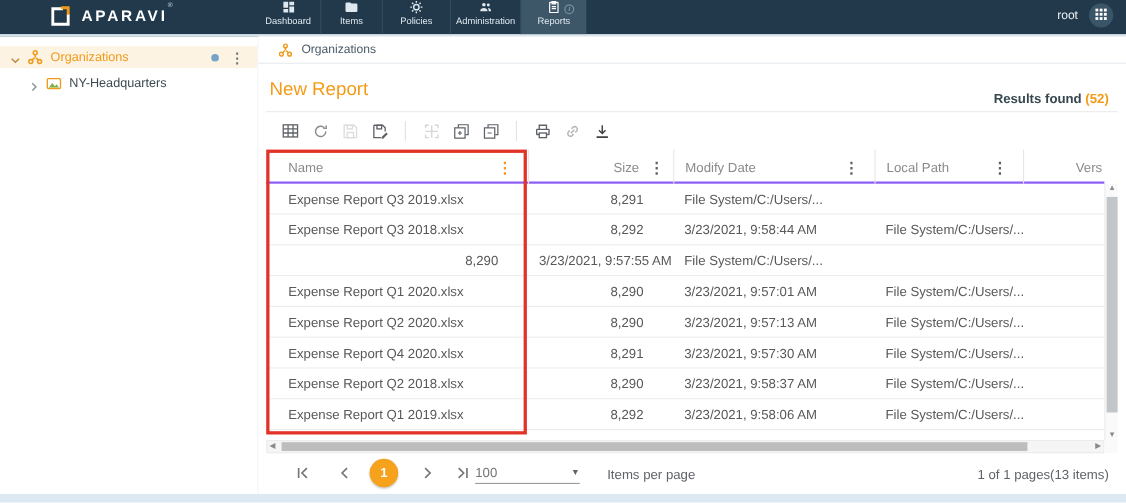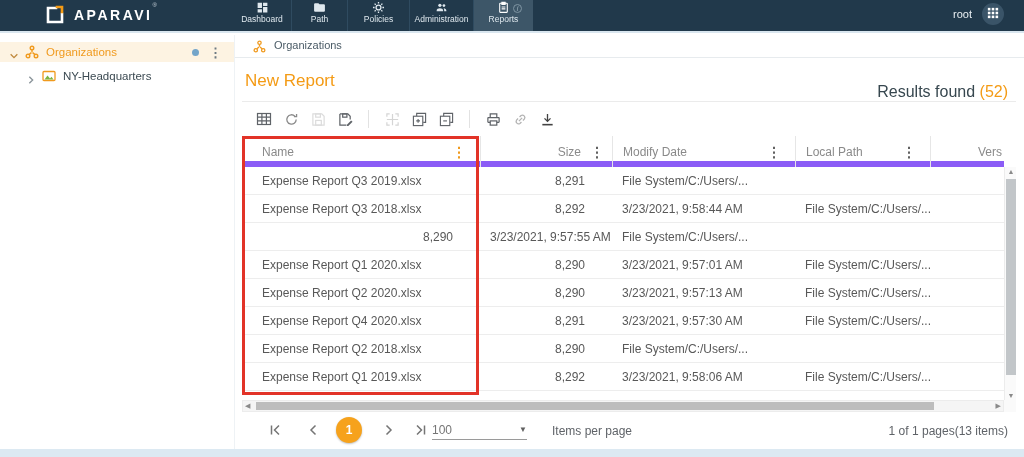--- a/index.html
+++ b/index.html
@@ -18,21 +18,21 @@
   .tab { width:58px; height:31px; display:flex; flex-direction:column; align-items:center;
          gap:1px; cursor:pointer; }
   .tab + .tab { border-left:1px solid #2f4b60; }
   .tab.w56{width:56px}.tab.w62{width:62px}.tab.w64{width:64px}.tab.w60{width:60px}
   .tab .ticon { width:13px; height:13px; }
   .tab .tlabel { color:#dfe8ee; font-size:8.5px; }
   .tab.active { background:#3d5668; }
   .info-badge { position:absolute; left:513px; top:4px; width:9px; height:9px; border:1px solid #7f95a3;
                 border-radius:50%; color:#9fb2bd; font-size:7px; line-height:7px; text-align:center;
                 font-style:italic; }
-  .user-area { position:absolute; right:20px; top:0; height:28px; display:flex; align-items:center; gap:10px; }
+  .user-area { position:absolute; right:12px; top:0; height:28px; display:flex; align-items:center; gap:10px; }
   .user-name { color:#e9eff3; font-size:11px; }
   .apps-btn { width:22px; height:22px; border-radius:50%; background:#3a5468; border:none;
               display:flex; align-items:center; justify-content:center; cursor:pointer; }
 
   
   .sidebar { position:absolute; left:0; top:35px; width:235px; height:414px; background:#fff;
              border-right:1px solid #eef2f5; }
   .tree-row { display:flex; align-items:center; height:20px; cursor:pointer; }
   .tree-row.selected { background:#fdf3e2; margin-top:7px; }
   .tree-row.child { margin-top:4px; }
@@ -45,33 +45,33 @@
   .blue-dot { width:7px; height:7px; border-radius:50%; background:#74a5c9; margin-right:10px; }
   .kebab { color:#6d7a82; font-size:13px; font-weight:bold; margin-right:12px; line-height:13px; }
 
   
   .main { position:absolute; left:235px; top:33px; width:789px; height:416px; background:#fff; }
   .breadcrumb-bar { position:absolute; left:0; top:0; width:789px; height:25px;
                     border-bottom:1px solid #e7ebee; display:flex; align-items:center; }
   .bc-icon { width:13px; height:13px; margin-left:18px; }
   .bc-label { font-size:11px; color:#4a5b66; margin-left:8px; }
   .page-title { position:absolute; left:10px; top:38px; font-size:17px; font-weight:500; color:#f49b15; }
-  .results { position:absolute; right:16px; top:50px; font-size:16px; font-weight:normal; color:#37474f; }
+  .results { position:absolute; right:16px; top:50px; font-size:12px; font-weight:bold; color:#37474f; }
   .results .count { color:#f49b15; }
 
   .toolbar { position:absolute; left:7px; top:68px; width:774px; height:35px;
              border-top:1px solid #ebebeb; display:flex; align-items:center; padding-left:13px; gap:9px; }
   .tool-btn { width:18px; height:18px; border:none; background:transparent; padding:0;
               display:flex; align-items:center; justify-content:center; cursor:pointer; }
   .tool-sep { width:1px; height:18px; background:#e2e2e2; margin:0 5px; }
 
   
   .thead, .trow { display:grid; grid-template-columns:238px 132px 183px 135px 74px; }
   .thead { position:absolute; left:7px; top:103px; width:762px; height:31px;
-           border-bottom:6px solid #8b5cf6; font-size:12px; color:#8a8a8a; }
+           border-bottom:2px solid #8b5cf6; font-size:12px; color:#8a8a8a; }
   .th { display:flex; align-items:center; height:31px; }
   .th + .th { border-left:1px solid #e6e6e6; }
   .th-name { padding:0 14px 0 20px; justify-content:space-between; }
   .th-size { padding-right:8px; justify-content:flex-end; gap:9px; }
   .th-date, .th-path { padding:0 14px 0 10px; justify-content:space-between; }
   .th-ver { justify-content:flex-end; padding-right:2px; overflow:hidden; }
   .col-menu { font-size:14px; font-weight:bold; color:#616161; line-height:14px; cursor:pointer; }
   .col-menu.orange { color:#f09a1e; }
 
   .tbody { position:absolute; left:7px; top:134px; width:762px; height:233px; overflow:hidden; }
@@ -141,21 +141,21 @@
             </svg>
         </span>
         <span class="tlabel">Dashboard</span>
       </div>
       <div class="tab w56">
         <span class="ticon">
           <svg viewBox="0 0 24 24" width="13" height="13" fill="#dfe8ee">
               <path d="M10 4H4a2 2 0 0 0-2 2v12a2 2 0 0 0 2 2h16a2 2 0 0 0 2-2V8a2 2 0 0 0-2-2h-8l-2-2z"></path>
             </svg>
         </span>
-        <span class="tlabel">Path</span>
+        <span class="tlabel">Items</span>
       </div>
       <div class="tab w62">
         <span class="ticon">
           <svg viewBox="0 0 16 16" width="13" height="13">
               <g stroke="#dfe8ee" stroke-width="1.6" fill="none">
                 <circle cx="8" cy="8" r="3"></circle>
                 <path d="M8 1.2v2M8 12.8v2M1.2 8h2M12.8 8h2M3.2 3.2l1.4 1.4M11.4 11.4l1.4 1.4M12.8 3.2l-1.4 1.4M4.6 11.4l-1.4 1.4"></path>
               </g>
             </svg>
         </span>
@@ -397,20 +397,21 @@
         <div class="td c-name">Expense Report Q4 2020.xlsx</div>
         <div class="td c-size">8,291</div>
         <div class="td c-date">3/23/2021, 9:57:30 AM</div>
         <div class="td c-path">File System/C:/Users/...</div>
         <div class="td c-ver"></div>
       </div>
 
       <div class="trow">
         <div class="td c-name">Expense Report Q2 2018.xlsx</div>
         <div class="td c-size">8,290</div>
+        <div class="td c-date">3/23/2021, 9:58:37 AM</div>
         <div class="td c-path">File System/C:/Users/...</div>
         <div class="td c-ver"></div>
       </div>
 
       <div class="trow">
         <div class="td c-name">Expense Report Q1 2019.xlsx</div>
         <div class="td c-size">8,292</div>
         <div class="td c-date">3/23/2021, 9:58:06 AM</div>
         <div class="td c-path">File System/C:/Users/...</div>
         <div class="td c-ver"></div>

